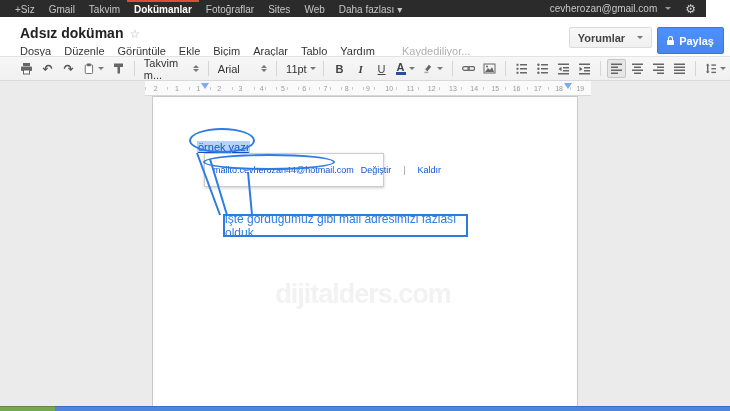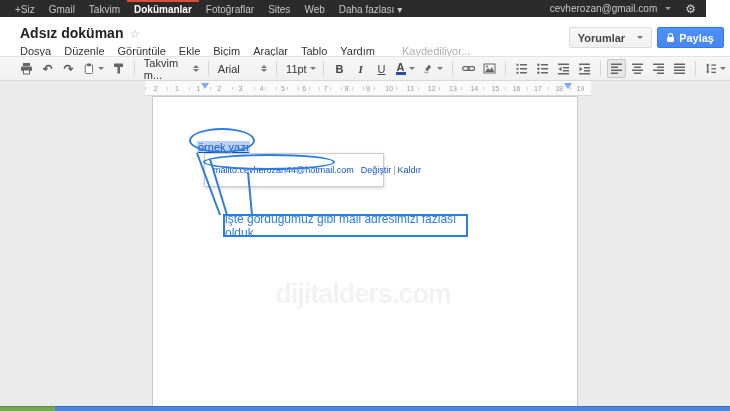--- a/index.html
+++ b/index.html
@@ -37,21 +37,21 @@
   .menu-item { cursor:pointer; }
   .saving { color:#b0b0b0; margin-left:14px; }
 
   .header-buttons { position:absolute; top:10px; right:6px; display:flex; gap:5px; }
   .btn-comments {
     display:flex; align-items:center; gap:12px; height:21px; padding:0 8px;
     background:linear-gradient(#f8f8f8,#f0f0f0); border:1px solid #dcdcdc; border-radius:2px;
     font-size:11px; font-weight:bold; color:#444; cursor:pointer;
   }
   .btn-share {
-    display:flex; align-items:center; gap:5px; height:21px; padding:0 9px;
+    display:flex; align-items:center; gap:5px; height:27px; padding:0 9px;
     background:linear-gradient(#4d90fe,#4787ed); border:1px solid #3079ed; border-radius:2px;
     font-size:11px; font-weight:bold; color:#fff; cursor:pointer;
   }
   .lock { position:relative; width:7px; height:5px; background:#fff; border-radius:1px; margin-top:3px; }
   .lock::before {
     content:""; position:absolute; top:-4px; left:1px; width:3px; height:4px;
     border:1.4px solid #fff; border-bottom:none; border-radius:3px 3px 0 0;
   }
 
   
@@ -123,21 +123,21 @@
   }
   .annot-ellipse { position:absolute; border:2px solid #2d7ce0; border-radius:50%; pointer-events:none; }
   .ellipse-link { left:36px; top:31px; width:66px; height:25px; }
   .ellipse-url { left:50px; top:57px; width:132px; height:16px; }
   .link-popup {
     position:absolute; left:51px; top:56px; width:180px; height:21px;
     background:#fff; border:1px solid #ccc; box-shadow:0 1px 3px rgba(0,0,0,0.2);
     display:flex; align-items:center; padding:16px 8px; font-size:9px; gap:7px; white-space:nowrap;
   }
   .popup-url { color:#1155cc; cursor:pointer; }
-  .popup-actions { color:#999; display:flex; gap:2px;justify-content:flex-end; }
+  .popup-actions { color:#999; display:flex; gap:12px;justify-content:flex-end; }
   .popup-actions .plink { color:#1155cc; cursor:pointer; }
   .callout-box {
     position:absolute; left:70px; top:117px; width:245px; height:23px;
     border:2px solid #2d7ce0; background:#fff; color:#2d7ce0;
     font-size:12px; display:flex; align-items:center; justify-content:center;
   }
   .lines-svg { position:absolute; left:0; top:0; pointer-events:none; }
   .watermark {
     position:absolute; left:30px; top:182px; width:360px; text-align:center;
     font-size:27px; font-weight:bold; color:#f2f2f2; letter-spacing:-1px; pointer-events:none;

